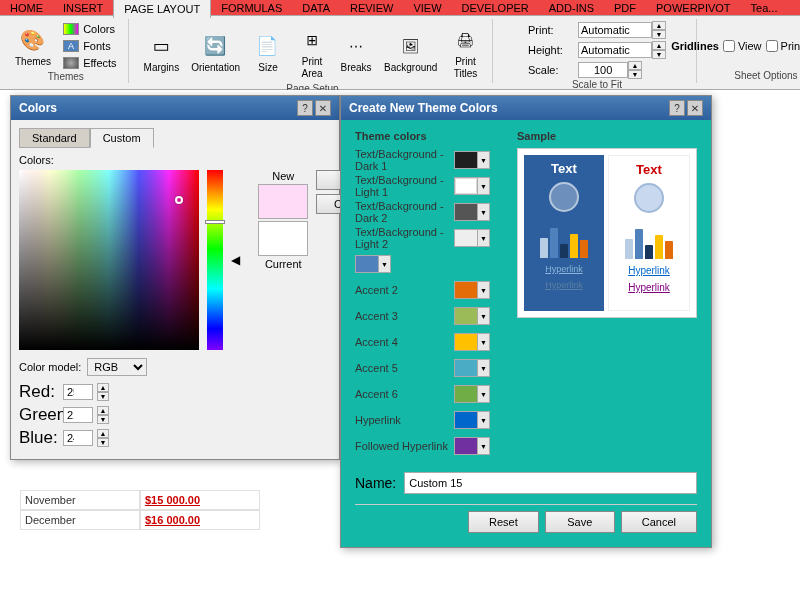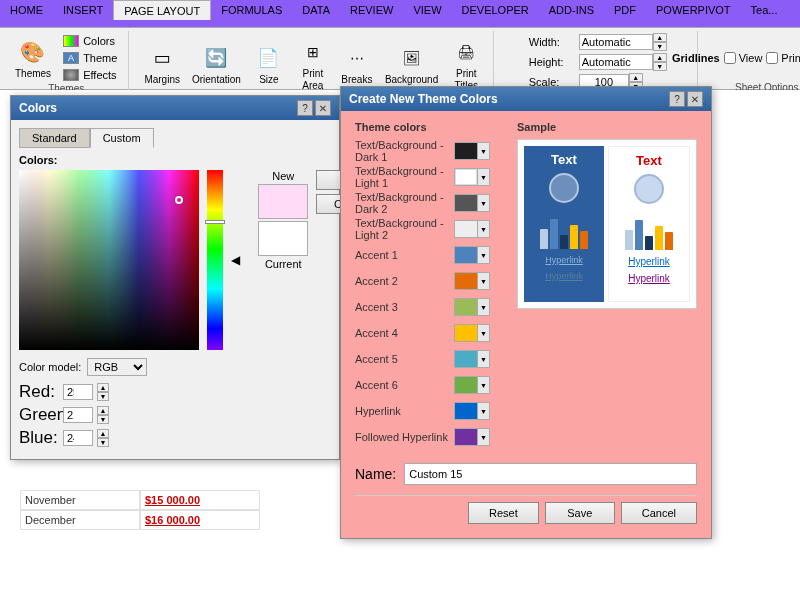--- a/index.html
+++ b/index.html
@@ -15,22 +15,23 @@
 
     
     .ribbon {
       background: #f0f0f0;
       border-bottom: 1px solid #ababab;
       position: relative;
       height: 90px;
     }
     .ribbon-tabs {
       display: flex;
-      background: #8b5cf6;
-      height: 28px;
+      background: #ef4444;
+      height: 16px;
+      align-items: center;
       border-bottom: 1px solid #ababab;
     }
     .ribbon-tab {
       padding: 2px 10px;
       font-size: 11px;
       cursor: pointer;
       height: 20px;
       display: flex;
       align-items: center;
     }
@@ -195,21 +196,20 @@
       cursor: pointer;
       font-size: 11px;
     }
     .tab-btn.active {
       background: #f0f0f0;
       border-bottom: 1px solid #f0f0f0;
     }
     .colors-label {
       font-size: 11px;
       margin-bottom: 4px;
-      font-weight: bold;
     }
     
     .grad-canvas {
       width: 180px;
       height: 180px;
       position: relative;
       cursor: crosshair;
       overflow: hidden;
       flex-shrink: 0;
     }
@@ -352,24 +352,24 @@
       background: linear-gradient(to bottom, #f5f5f5, #e0e0e0);
       cursor: pointer;
       font-size: 11px;
       min-width: 70px;
       text-align: center;
     }
 
     
     .theme-dialog {
       position: absolute;
-      top: 86px;
+      top: 95px;
       left: 340px;
       width: 372px;
-      background: #fca5a5;
+      background: #14b8a6;
       border: 1px solid #888;
       box-shadow: 2px 2px 8px rgba(0,0,0,0.3);
       z-index: 101;
     }
     .theme-dialog-body {
       padding: 10px 14px;
     }
     .theme-main {
       display: flex;
       gap: 27px;
@@ -612,21 +612,21 @@
           <div class="ribbon-btn-icon">🎨</div>
           <div class="ribbon-btn-label">Themes</div>
         </div>
         <div style="display:flex;flex-direction:column;gap:1px;">
           <div class="ribbon-small-btn">
             <div style="width:16px;height:12px;background:linear-gradient(to right,#ff0,#0f0,#f0f);border:1px solid #888;"></div>
             <span>Colors</span>
           </div>
           <div class="ribbon-small-btn">
             <div style="width:16px;height:12px;background:#4f81bd;border:1px solid #888;display:flex;align-items:center;justify-content:center;color:white;font-size:9px;">A</div>
-            <span>Theme</span>
+            <span>Fonts</span>
           </div>
           <div class="ribbon-small-btn">
             <div style="width:16px;height:12px;background:radial-gradient(circle,#aaa,#555);border:1px solid #888;"></div>
             <span>Effects</span>
           </div>
         </div>
       </div>
       <div class="ribbon-group-label">Themes</div>
     </div>
 
@@ -660,21 +660,21 @@
           <div class="ribbon-btn-icon" style="font-size:14px;">🖨</div>
           <div class="ribbon-btn-label">Print<br>Titles</div>
         </div>
       </div>
       <div class="ribbon-group-label">Page Setup</div>
     </div>
 
     <div class="ribbon-group" style="min-width:200px;">
       <div class="ribbon-group-content" style="flex-direction:column;align-items:flex-start;gap:2px;">
         <div class="dropdown-row">
-          <span style="width:48px;font-size:11px;">Width:</span>
+          <span style="width:48px;font-size:11px;">Print:</span>
           <div style="display:flex;align-items:center;">
             <input class="dropdown-input" style="width: 74px; font-size: 11px; border: 1px solid rgb(170, 170, 170); padding: 1px 2px;" value="Automatic">
             <div class="spin-arrows">
               <div class="spin-arrow">▲</div>
               <div class="spin-arrow">▼</div>
             </div>
           </div>
         </div>
         <div class="dropdown-row">
           <span style="width:48px;font-size:11px;">Height:</span>
@@ -888,21 +888,20 @@
           </div>
         </div>
         <div class="color-row">
           <span class="color-row-label">Text/Background - Light 2</span>
           <div class="color-swatch-btn">
             <div class="color-swatch-main" style="background:#eeeeee;"></div>
             <div class="color-swatch-arrow">▼</div>
           </div>
         </div>
         <div class="color-row">
-          <span class="color-row-label">Accent 1</span>
           <div class="color-swatch-btn">
             <div class="color-swatch-main" style="background:#4f81bd;"></div>
             <div class="color-swatch-arrow">▼</div>
           </div>
         </div>
         <div class="color-row">
           <span class="color-row-label">Accent 2</span>
           <div class="color-swatch-btn">
             <div class="color-swatch-main" style="background:#e36c09;"></div>
             <div class="color-swatch-arrow">▼</div>

